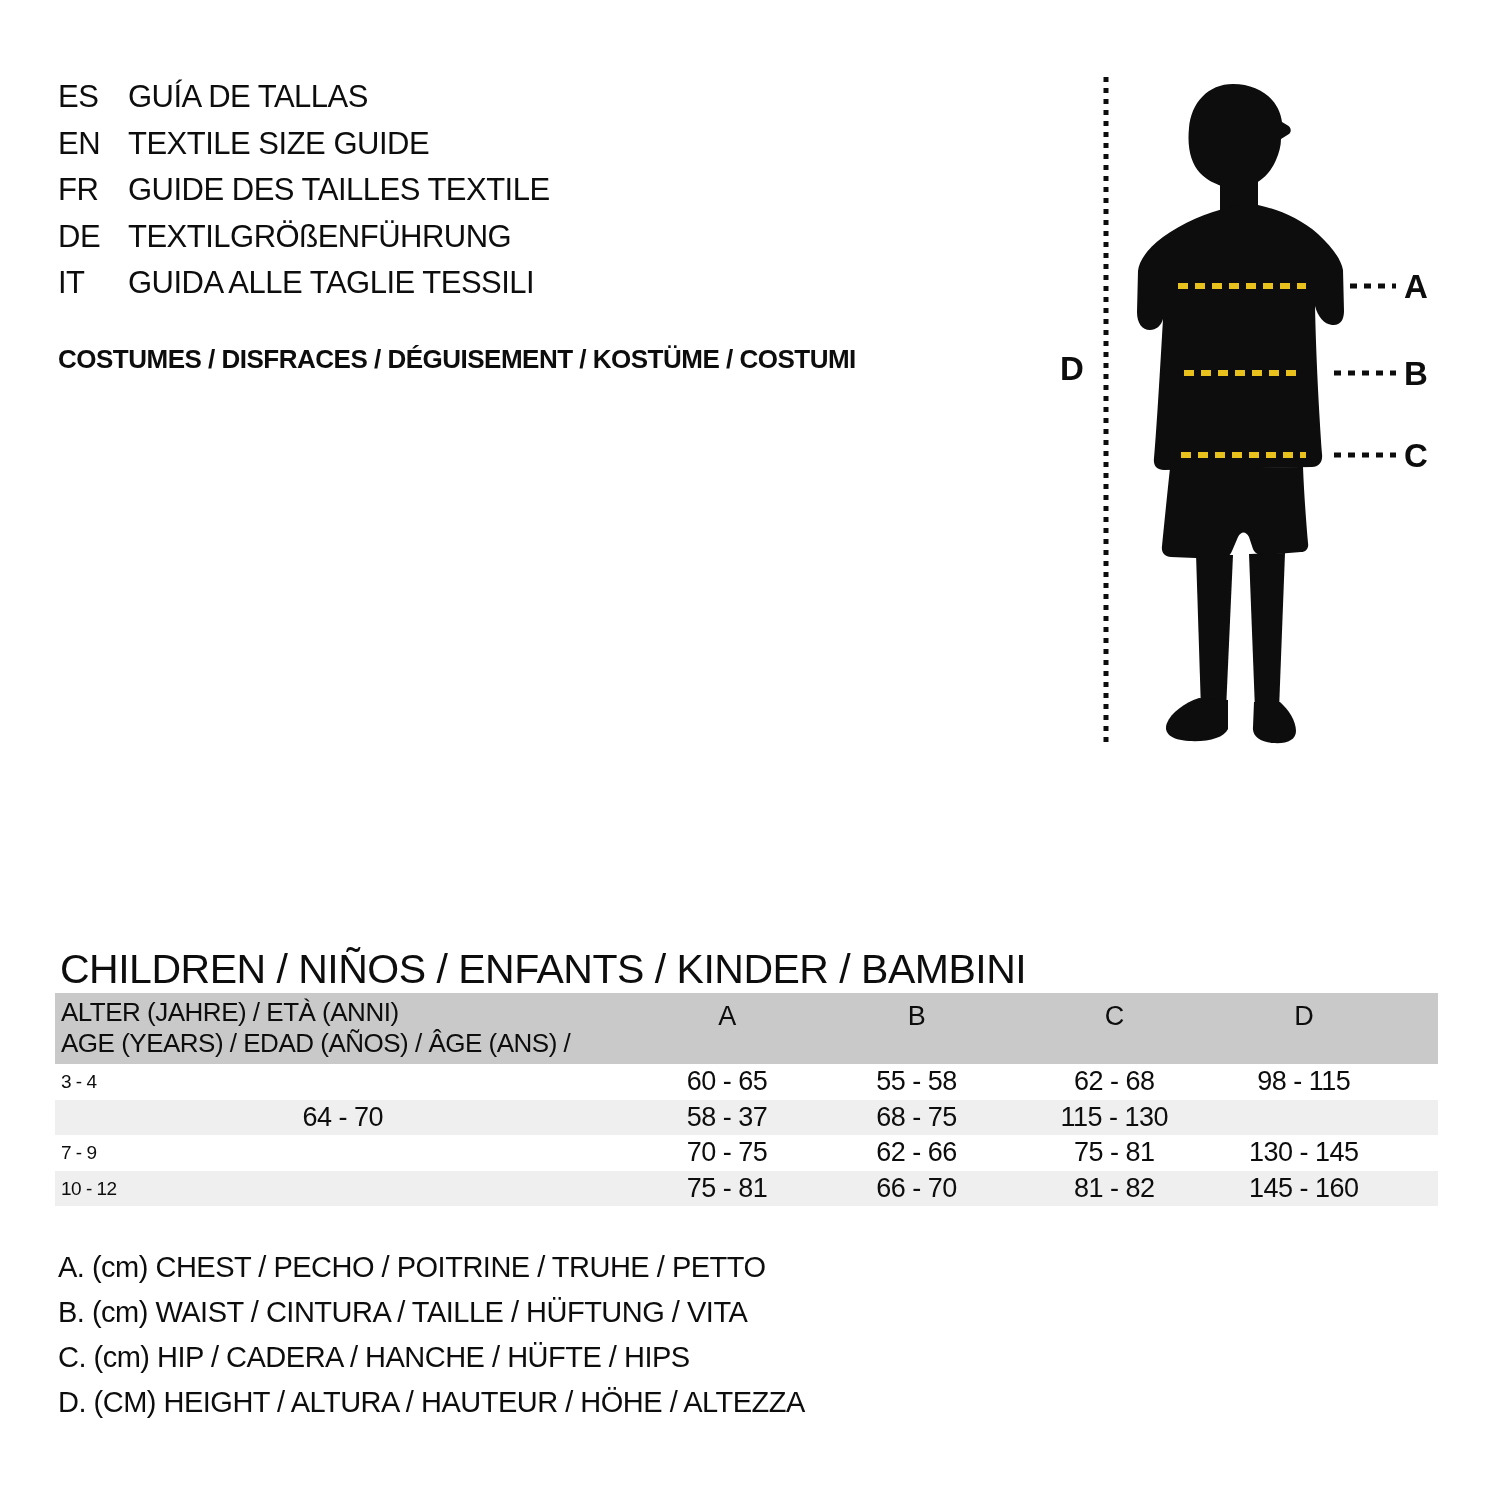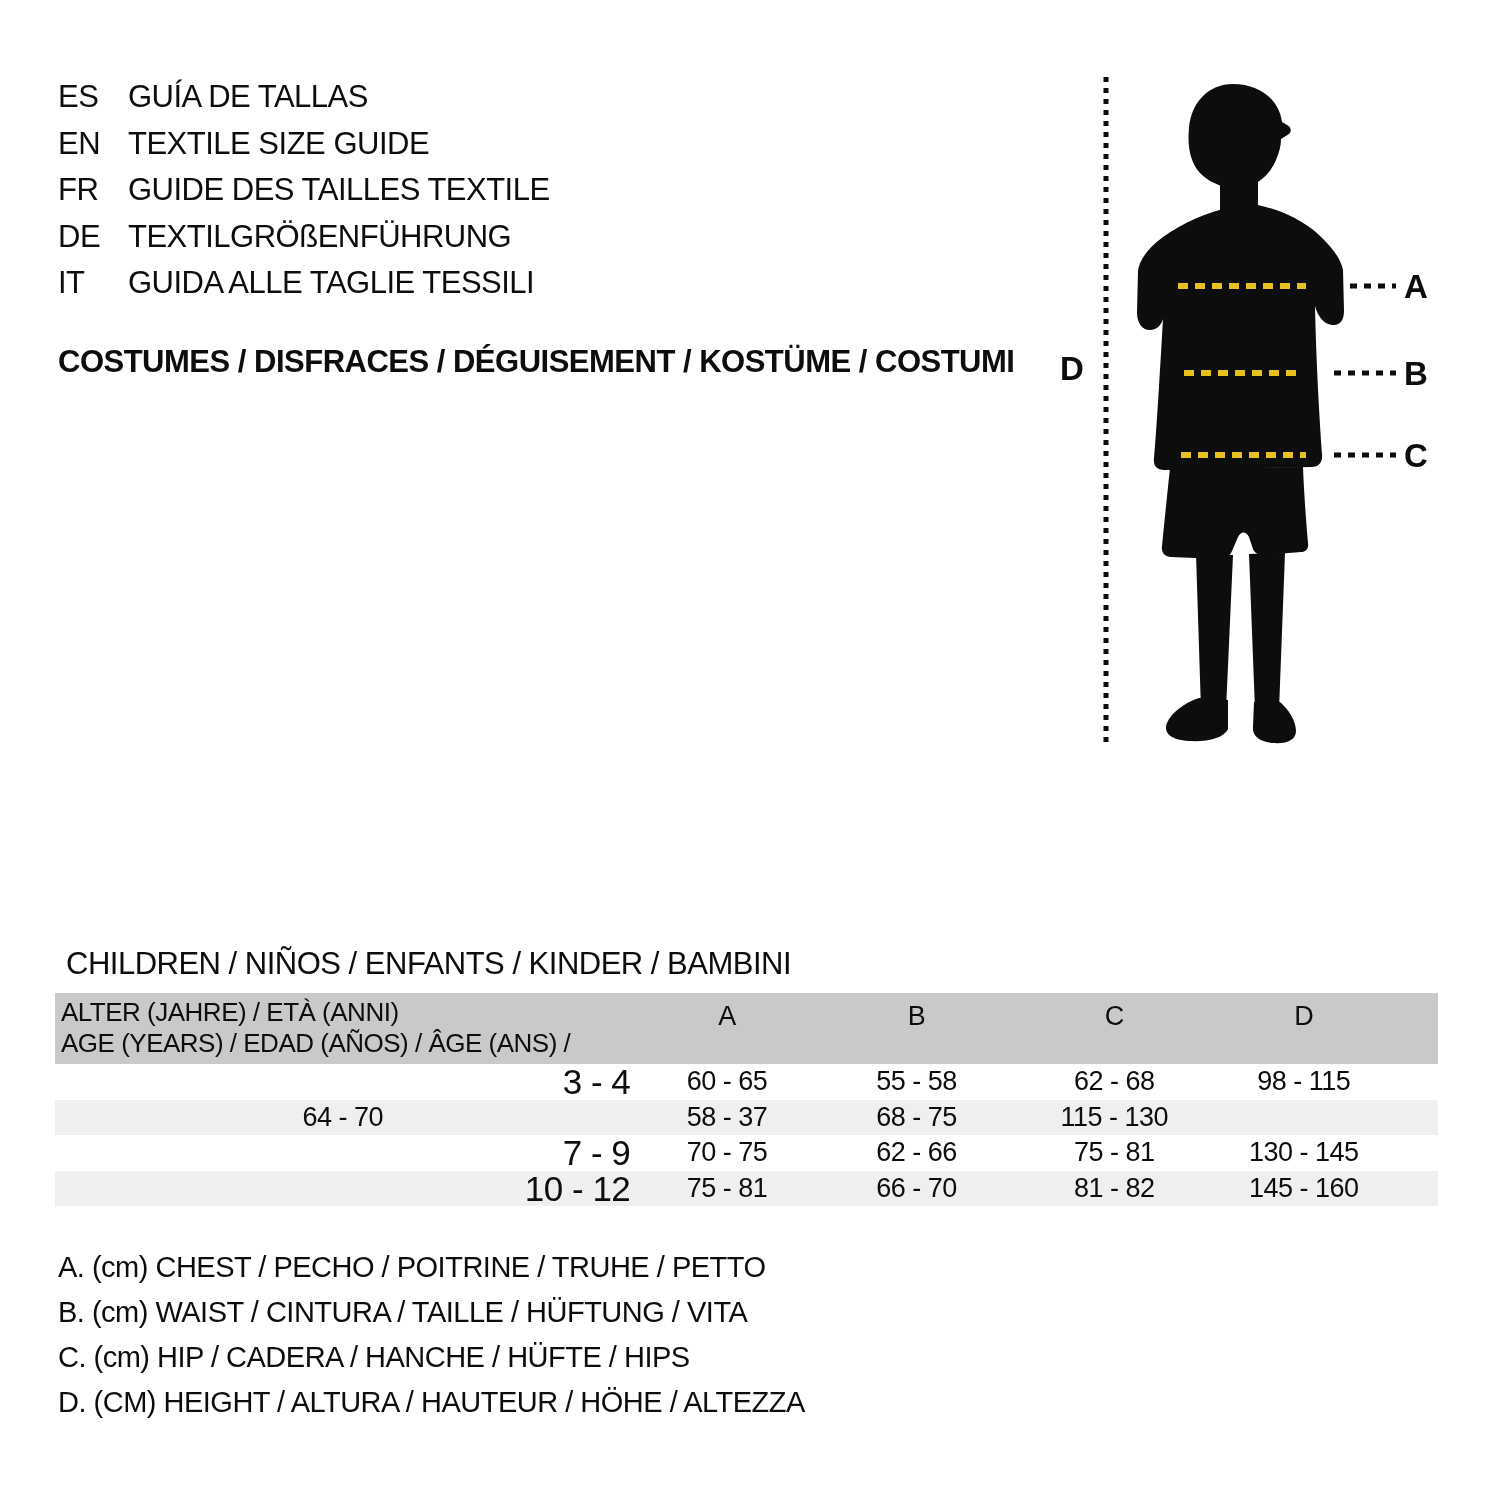--- a/index.html
+++ b/index.html
@@ -20,36 +20,36 @@
     letter-spacing:-0.5px;
   }
   
   .lang-list{position:absolute;left:58px;top:74px;}
   .lang-row{display:flex;height:46.5px;align-items:center;font-size:31px;}
   .lang-code{width:70px;flex:0 0 70px;}
   .lang-label{white-space:nowrap;}
   
   .costumes{
     position:absolute;left:58px;top:344px;
-    font-size:31px;font-weight:700;white-space:nowrap;
+    font-size:26px;font-weight:700;white-space:nowrap;
   }
   
   .figure{position:absolute;left:1050px;top:60px;width:450px;height:700px;}
   .figure text{font-family:"Liberation Sans", sans-serif;font-weight:700;font-size:33px;fill:var(--ink);}
   
-  .children-title{position:absolute;left:66px;top:946px;font-size:31px;white-space:nowrap;}
+  .children-title{position:absolute;left:60px;top:946px;font-size:41px;white-space:nowrap;}
   
   .size-table{position:absolute;left:55px;top:993px;width:1383px;}
   .t-row{display:grid;grid-template-columns:41.6% 14% 13.4% 15.2% 12.2% auto;align-items:center;}
   .t-head{background:var(--table-header-bg);height:71px;align-items:start;}
   .t-head .age-cell{padding-top:4px;}
   .age-cell{padding-left:6px;font-size:26px;line-height:31px;white-space:nowrap;}
   .col-letter{font-size:27px;text-align:center;padding-top:8px;}
   .t-data{height:35.5px;font-size:27px;}
-  .t-data .age-cell{font-size:35px;text-align:right;}
+  .t-data .age-cell{font-size:19px;}
   .t-data.stripe{background:var(--table-stripe-bg);}
   .num-cell{text-align:center;white-space:nowrap;}
   
   .legend{position:absolute;left:58px;top:1245px;}
   .legend-row{height:45px;line-height:45px;font-size:29px;white-space:nowrap;}
 </style>
 </head>
 <body>
 
 <div class="page">

